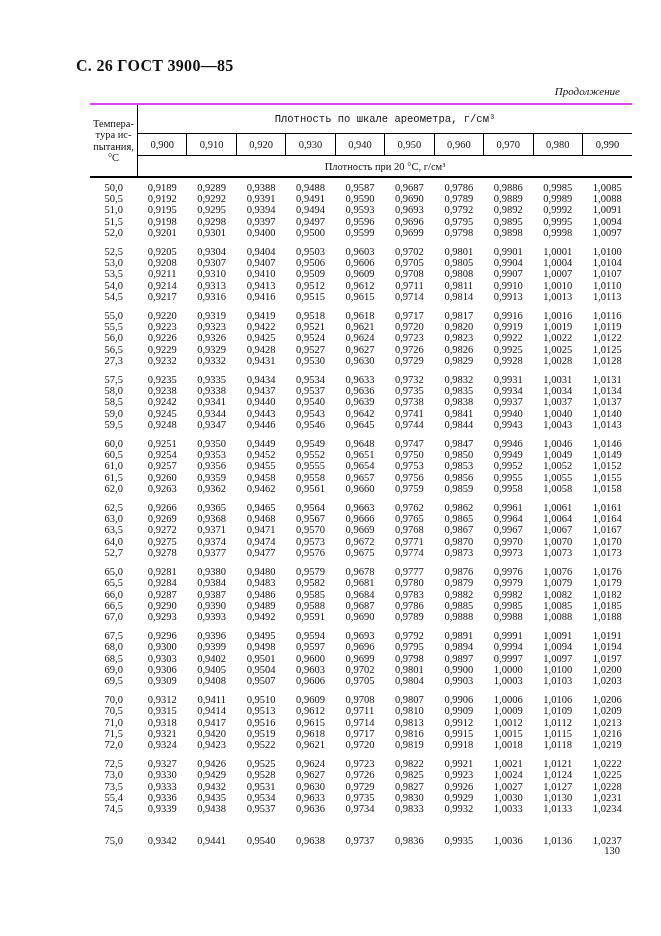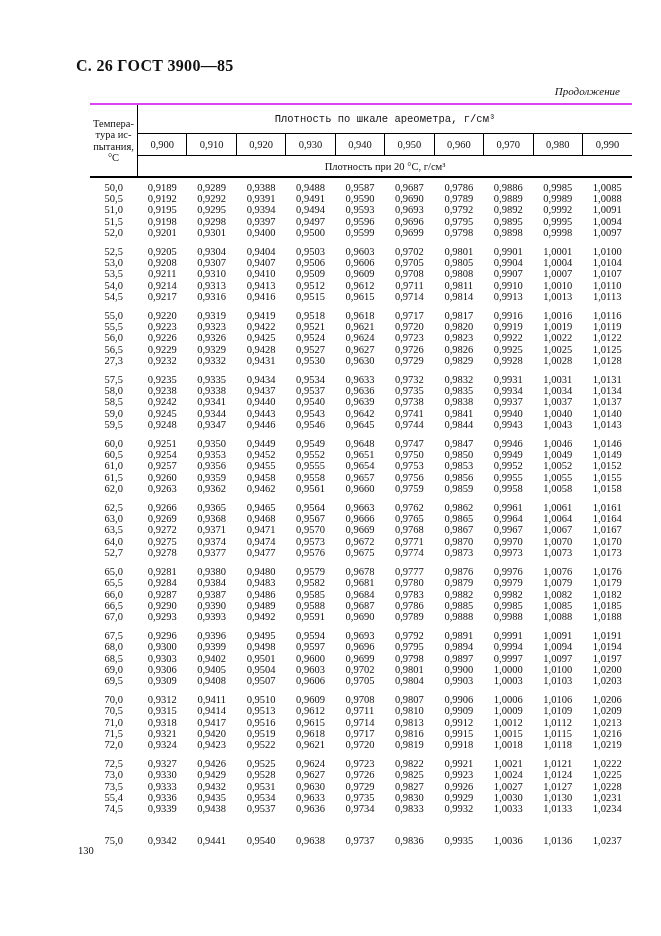--- a/index.html
+++ b/index.html
@@ -77,21 +77,21 @@
     font-size: 10.5px;
   }
   tbody tr:first-child td { padding-top: 4px; }
   tbody tr.group-start td { padding-top: 8px; }
   tbody tr.wide-gap td { padding-top: 21px; }
   .page-number {
     position: absolute;
     left: 78px;
     width: 542px;
     top: 845px;
-    text-align: left;
+    text-align: right;
     font-size: 10.5px;
   }
 </style>
 </head>
 <body>
 
 <div class="page">
 
   <div class="page-header">С. 26 ГОСТ 3900—85</div>
 

